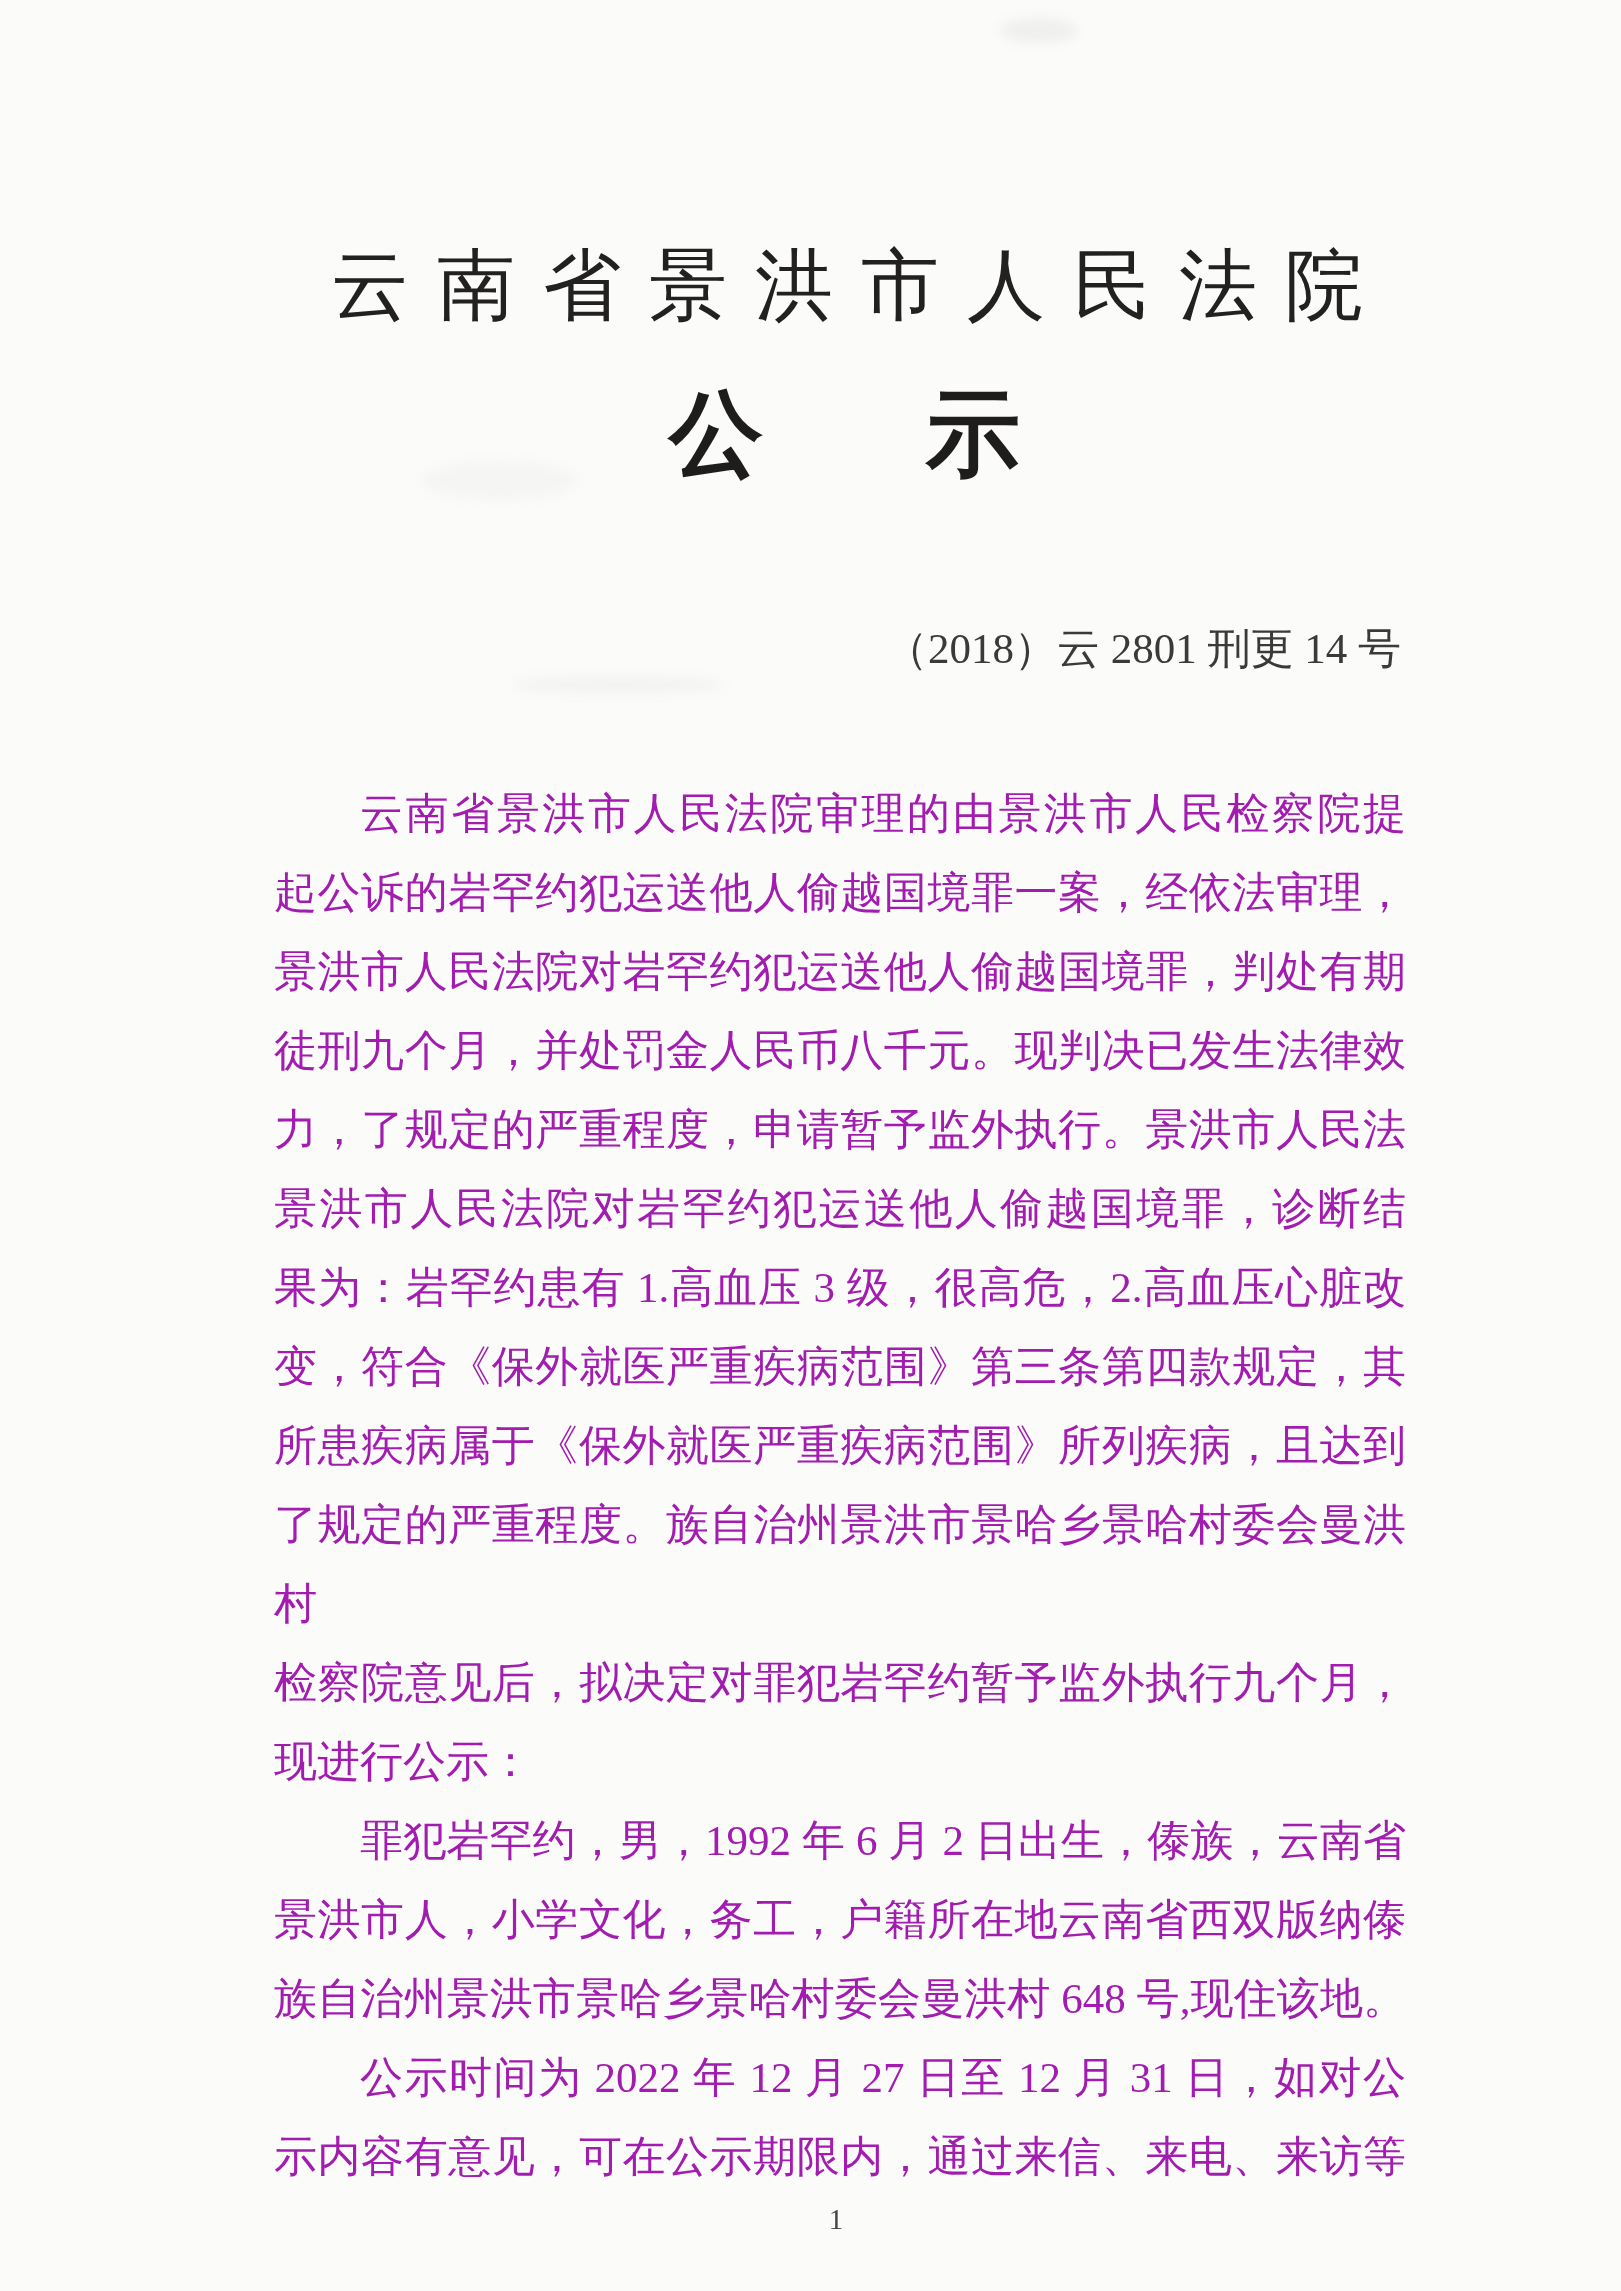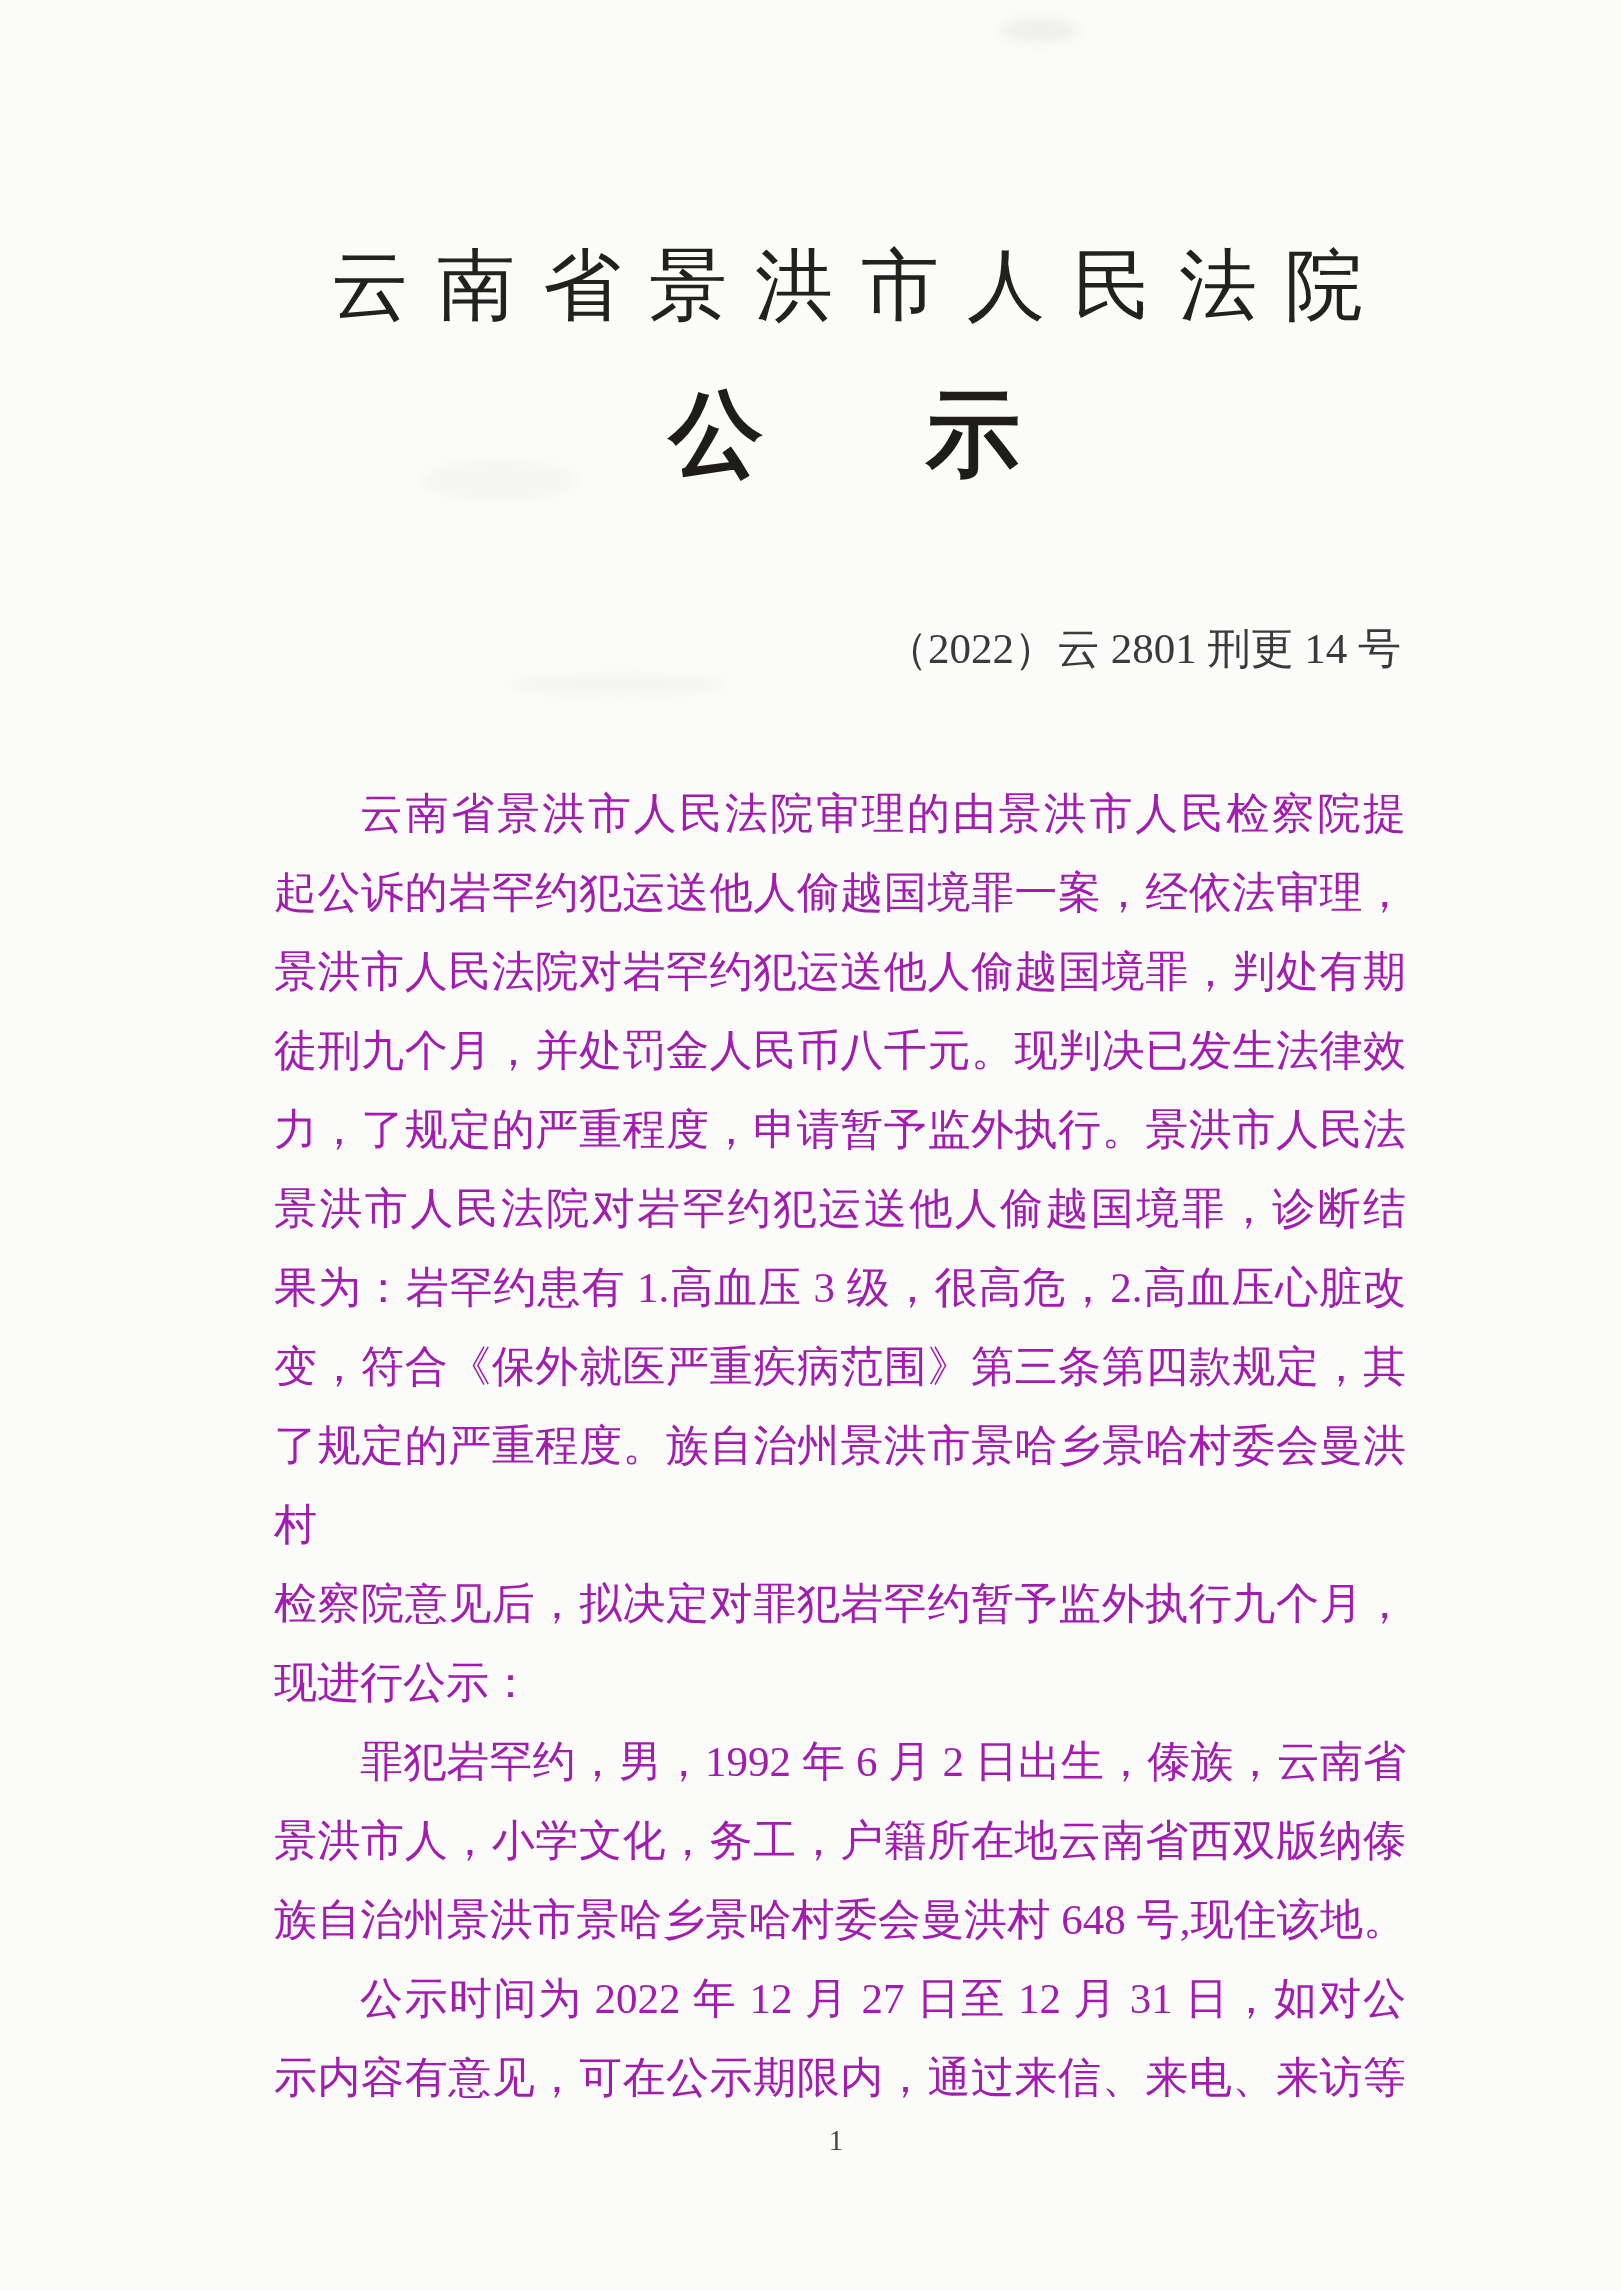--- a/index.html
+++ b/index.html
@@ -92,31 +92,32 @@
   <div class="scan-artifact art2"></div>
   <div class="scan-artifact art3"></div>
 
   <div class="court-name">云南省景洪市人民法院</div>
 
   <div class="notice-title">
     <span>公</span>
     <span>示</span>
   </div>
 
-  <div class="case-number">（2022）云 2801 刑更 14 号</div>
+  <div class="case-number">（2018）云 2801 刑更 14 号</div>
 
   <div class="doc-body">
     <div class="line j ind">云南省景洪市人民法院审理的由景洪市人民检察院提</div>
     <div class="line j">起公诉的岩罕约犯运送他人偷越国境罪一案，经依法审理，</div>
     <div class="line j">景洪市人民法院对岩罕约犯运送他人偷越国境罪，判处有期</div>
     <div class="line j">徒刑九个月，并处罚金人民币八千元。现判决已发生法律效</div>
     <div class="line j">力，了规定的严重程度，申请暂予监外执行。景洪市人民法</div>
     <div class="line j">景洪市人民法院对岩罕约犯运送他人偷越国境罪，诊断结</div>
     <div class="line j">果为：岩罕约患有 1.高血压 3 级，很高危，2.高血压心脏改</div>
     <div class="line j">变，符合《保外就医严重疾病范围》第三条第四款规定，其</div>
+    <div class="line j">所患疾病属于《保外就医严重疾病范围》所列疾病，且达到</div>
     <div class="line j">了规定的严重程度。族自治州景洪市景哈乡景哈村委会曼洪村</div>
     <div class="line j">检察院意见后，拟决定对罪犯岩罕约暂予监外执行九个月，</div>
     <div class="line">现进行公示：</div>
     <div class="line j ind">罪犯岩罕约，男，1992 年 6 月 2 日出生，傣族，云南省</div>
     <div class="line j">景洪市人，小学文化，务工，户籍所在地云南省西双版纳傣</div>
     <div class="line j">族自治州景洪市景哈乡景哈村委会曼洪村 648 号,现住该地。</div>
     <div class="line j ind">公示时间为 2022 年 12 月 27 日至 12 月 31 日，如对公</div>
     <div class="line j">示内容有意见，可在公示期限内，通过来信、来电、来访等</div>
   </div>
 

